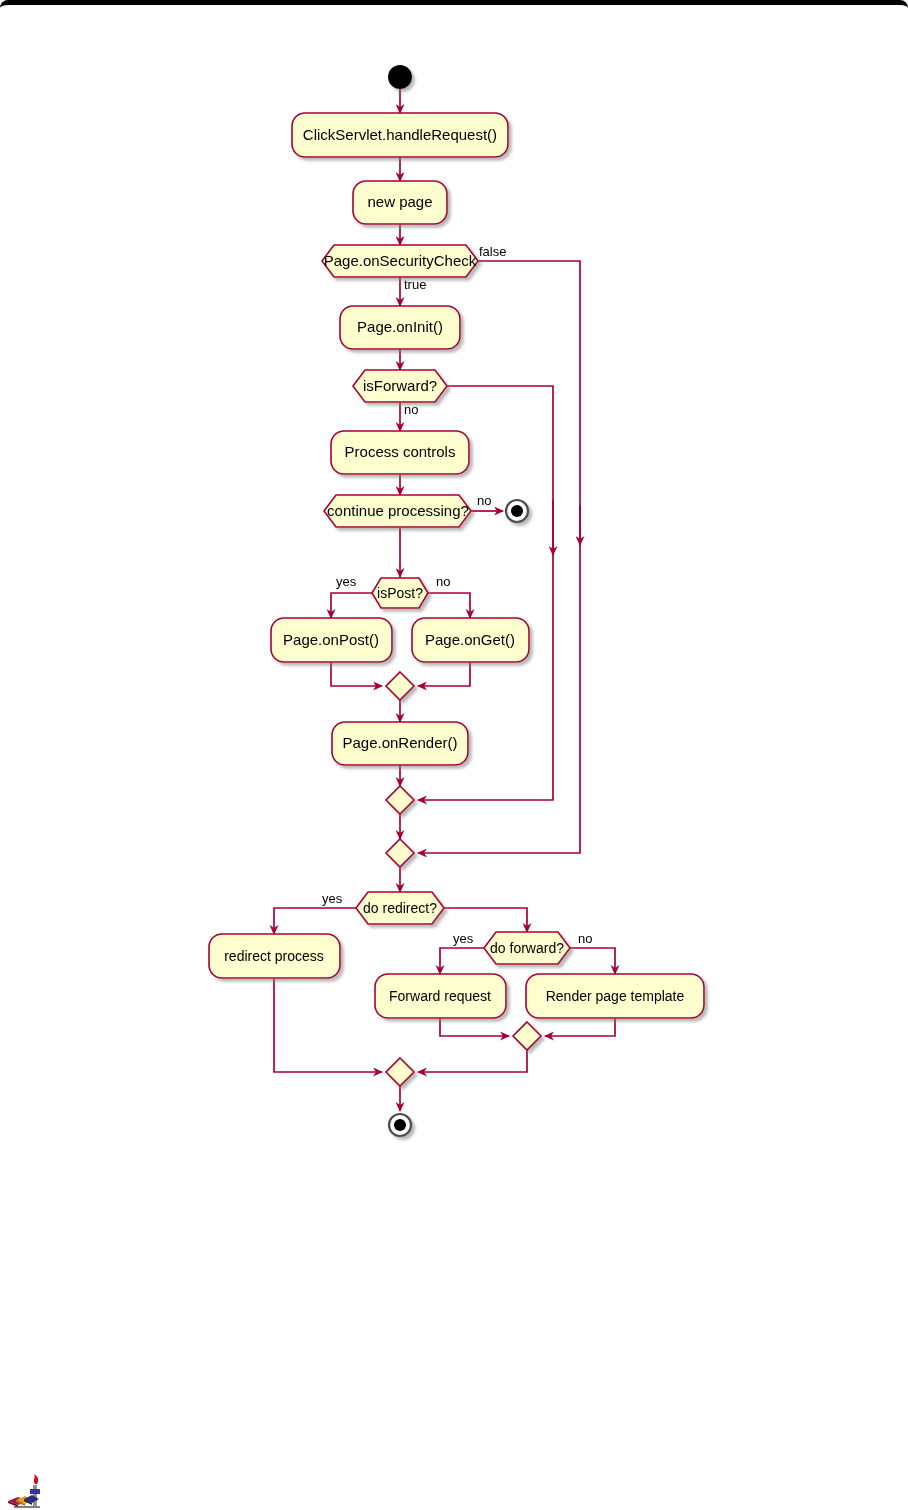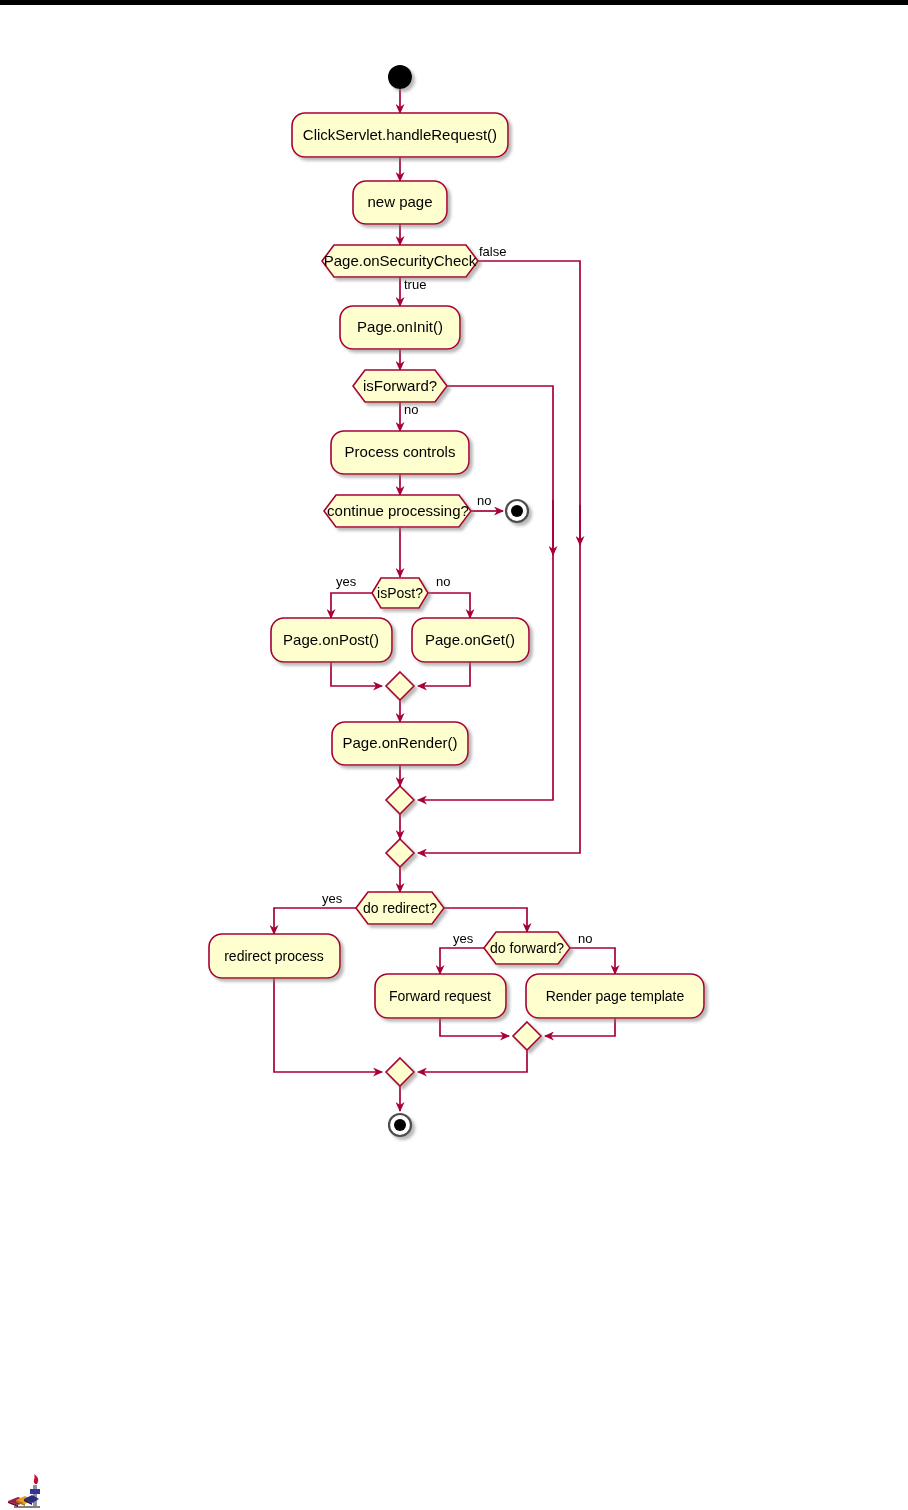--- a/index.html
+++ b/index.html
@@ -8,20 +8,21 @@
     background: #FFFFFF;
   }
   #page {
     position: relative;
     width: 908px;
     height: 1510px;
     background: #FFFFFF;
     border-top: 5px solid #000000;
     box-sizing: border-box;
     overflow: hidden;
+    border-radius: 8px;
   }
   #diagram-svg {
     position: absolute;
     left: 0;
     top: 0;
     width: 908px;
     height: 1510px;
     display: block;
   }
   .node-label {

